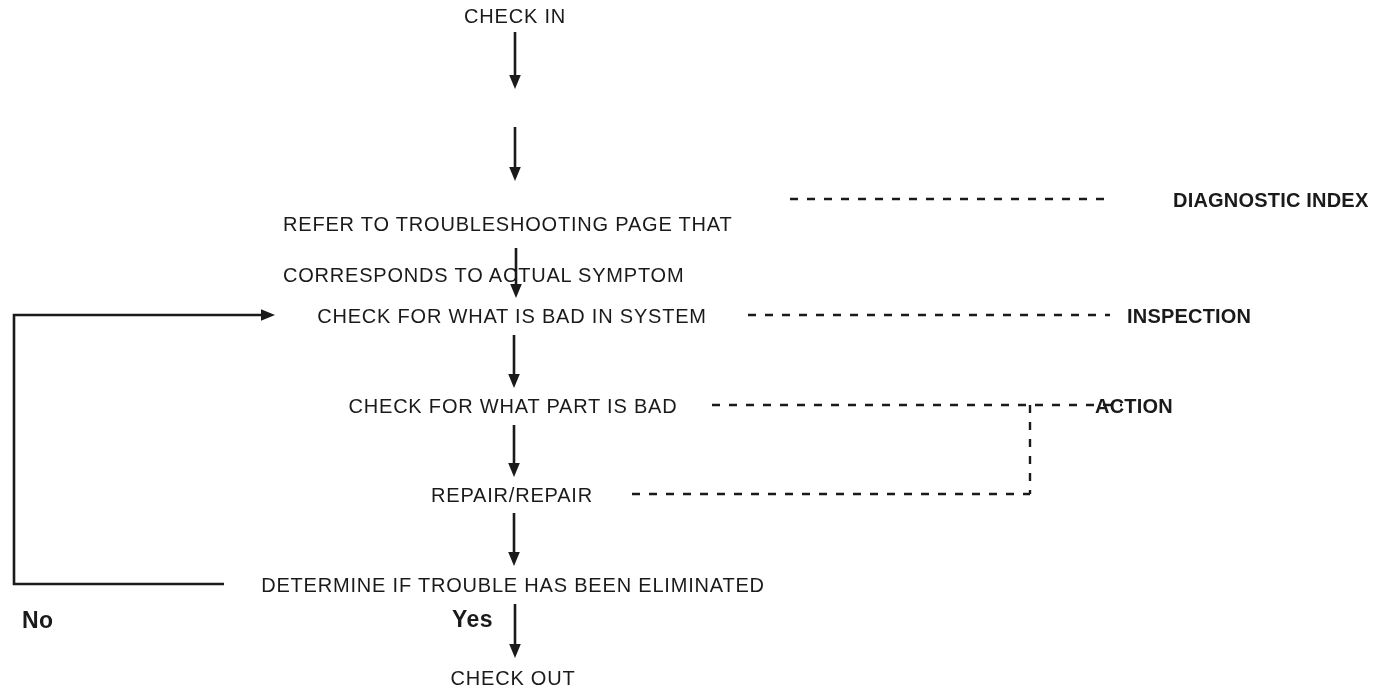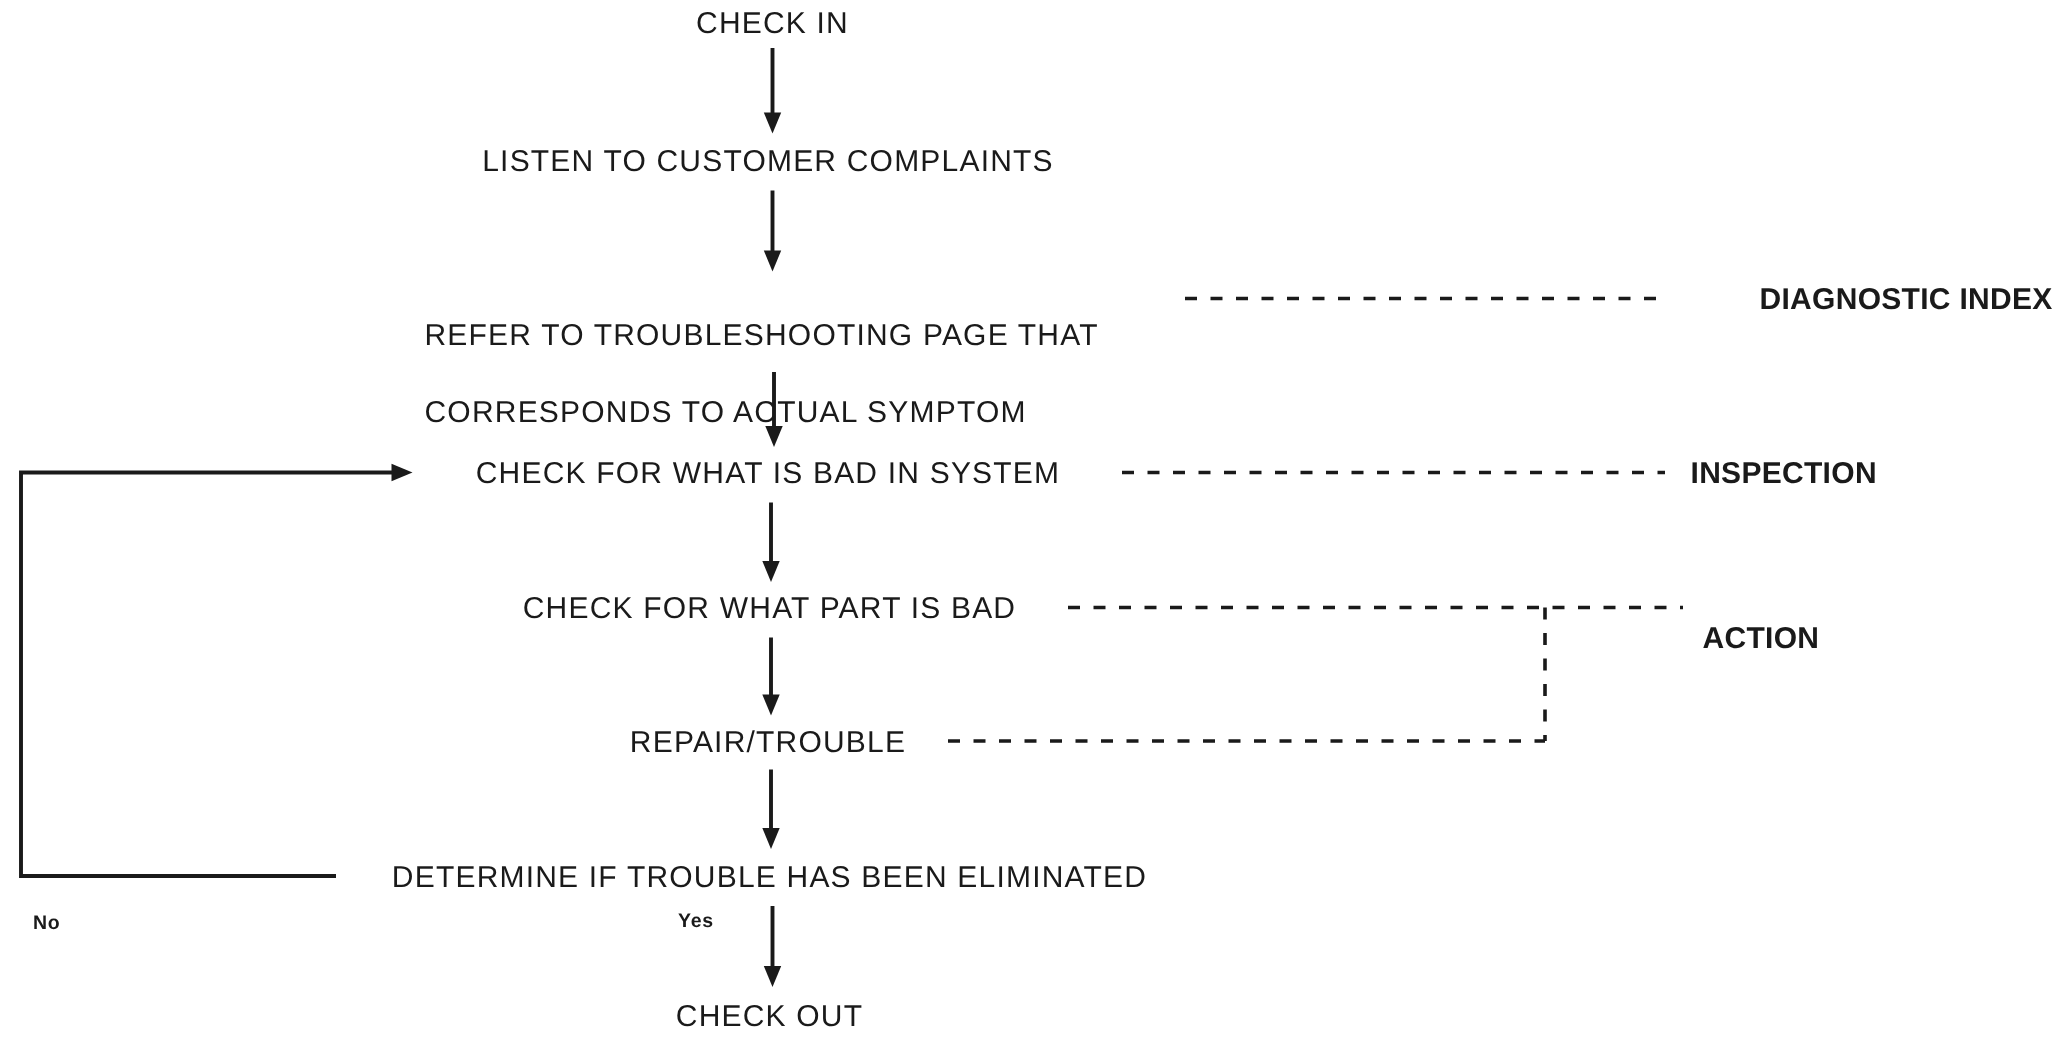--- a/index.html
+++ b/index.html
@@ -49,21 +49,21 @@
   }
   .bold {
     font-weight: bold;
   }
   .two-line div {
     line-height: 27px;
     margin-top: 24px;
   }
   .branch {
     position: absolute;
-    font-size: 13px;
+    font-size: 23px;
     font-weight: bold;
     letter-spacing: 0.5px;
     white-space: nowrap;
     text-align: right;
   }
 </style>
 </head>
 <body>
 
 <div class="canvas">
@@ -106,40 +106,39 @@
 
     <line class="dashed" x1="790" y1="199" x2="1113" y2="199"></line>
     <line class="dashed" x1="748" y1="315" x2="1110" y2="315"></line>
     <line class="dashed" x1="712" y1="405" x2="1122" y2="405"></line>
     <line class="dashed" x1="1030" y1="405" x2="1030" y2="494"></line>
     <line class="dashed" x1="632" y1="494" x2="1030" y2="494"></line>
   </svg>
 
   <div class="node center" style="left:515px; top:4px;">CHECK IN</div>
 
-  <div class="node center" style="left:512px; top:96px;">LISTEN TO CUSTOMER COMPLAINTS</div>
 
   <div class="node two-line" style="left:283px; top:187px;">
     <div>REFER TO TROUBLESHOOTING PAGE THAT</div>
     <div>CORRESPONDS TO ACTUAL SYMPTOM</div>
   </div>
 
   <div class="node center" style="left:512px; top:304px;">CHECK FOR WHAT IS BAD IN SYSTEM</div>
 
   <div class="node center" style="left:513px; top:394px;">CHECK FOR WHAT PART IS BAD</div>
 
-  <div class="node center" style="left:512px; top:483px;">REPAIR/TROUBLE</div>
+  <div class="node center" style="left:512px; top:483px;">REPAIR/REPAIR</div>
 
   <div class="node center" style="left:513px; top:573px;">DETERMINE IF TROUBLE HAS BEEN ELIMINATED</div>
 
   <div class="node center" style="left:513px; top:666px;">CHECK OUT</div>
 
   <div class="node bold" style="left:1173px; top:188px; letter-spacing:0.2px;">DIAGNOSTIC INDEX</div>
 
   <div class="node bold" style="left:1127px; top:304px; letter-spacing:0.2px;text-align:center;">INSPECTION</div>
 
-  <div class="node bold" style="left:1135px; top:394px; letter-spacing:0.2px;margin-top:20px;">ACTION</div>
+  <div class="node bold" style="left:1095px; top:394px; letter-spacing:0.2px;">ACTION</div>
 
   <div class="branch" style="left:22px; top:607px;">No</div>
 
   <div class="branch" style="left:452px; top:606px;">Yes</div>
 
 </div>
 
 </body></html>

